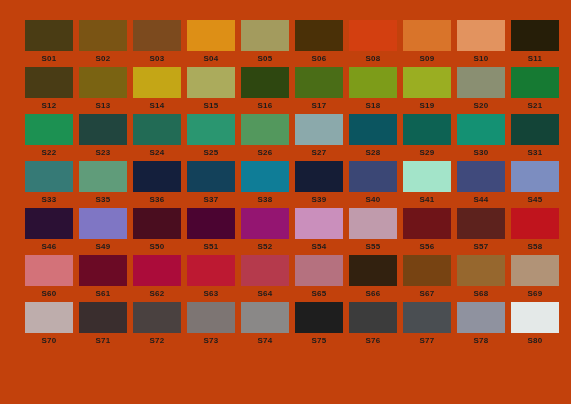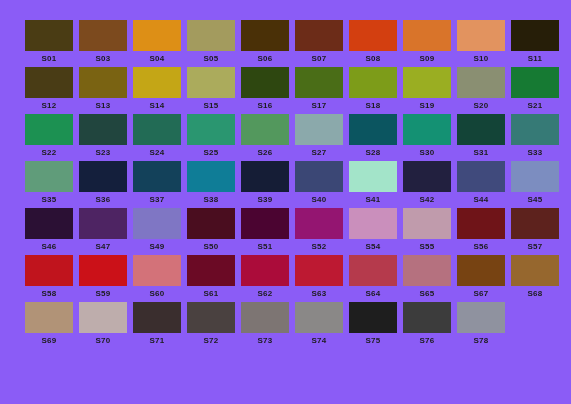--- a/index.html
+++ b/index.html
@@ -11,21 +11,21 @@
   body {
     width: 571px;
     height: 404px;
     font-family: "Liberation Sans", sans-serif;
     -webkit-font-smoothing: antialiased;
   }
   #swatch-sheet {
     position: relative;
     width: 571px;
     height: 404px;
-    background: #8b5cf6;
+    background: #c2410c;
     box-sizing: border-box;
     padding-left: 40px;
   }
   #swatch-grid {
     position: absolute;
     left: 25px;
     top: 20px;
     width: 521px;
     display: grid;
     grid-template-columns: repeat(10, 48px);
@@ -64,40 +64,40 @@
 </head>
 <body>
 
 <div id="swatch-sheet">
   <div id="swatch-grid">
       <div class="swatch-cell">
         <div class="swatch-chip" style="background-color: rgb(74, 60, 20);"></div>
         <div class="swatch-label">S01</div>
       </div>
       <div class="swatch-cell">
+        <div class="swatch-chip" style="background-color: rgb(122, 84, 20);"></div>
+        <div class="swatch-label">S02</div>
+      </div>
+      <div class="swatch-cell">
         <div class="swatch-chip" style="background-color: rgb(124, 74, 30);"></div>
         <div class="swatch-label">S03</div>
       </div>
       <div class="swatch-cell">
         <div class="swatch-chip" style="background-color: rgb(221, 143, 22);"></div>
         <div class="swatch-label">S04</div>
       </div>
       <div class="swatch-cell">
         <div class="swatch-chip" style="background-color: rgb(163, 155, 94);"></div>
         <div class="swatch-label">S05</div>
       </div>
       <div class="swatch-cell">
         <div class="swatch-chip" style="background-color: rgb(74, 48, 7);"></div>
         <div class="swatch-label">S06</div>
       </div>
       <div class="swatch-cell">
-        <div class="swatch-chip" style="background-color: rgb(108, 44, 24);"></div>
-        <div class="swatch-label">S07</div>
-      </div>
-      <div class="swatch-cell">
         <div class="swatch-chip" style="background-color: rgb(211, 63, 16);"></div>
         <div class="swatch-label">S08</div>
       </div>
       <div class="swatch-cell">
         <div class="swatch-chip" style="background-color: rgb(217, 116, 42);"></div>
         <div class="swatch-label">S09</div>
       </div>
       <div class="swatch-cell">
         <div class="swatch-chip" style="background-color: rgb(226, 147, 95);"></div>
         <div class="swatch-label">S10</div>
@@ -168,20 +168,24 @@
       </div>
       <div class="swatch-cell">
         <div class="swatch-chip" style="background-color: rgb(139, 169, 171);"></div>
         <div class="swatch-label">S27</div>
       </div>
       <div class="swatch-cell">
         <div class="swatch-chip" style="background-color: rgb(11, 85, 96);"></div>
         <div class="swatch-label">S28</div>
       </div>
       <div class="swatch-cell">
+        <div class="swatch-chip" style="background-color: rgb(13, 98, 83);"></div>
+        <div class="swatch-label">S29</div>
+      </div>
+      <div class="swatch-cell">
         <div class="swatch-chip" style="background-color: rgb(20, 145, 115);"></div>
         <div class="swatch-label">S30</div>
       </div>
       <div class="swatch-cell">
         <div class="swatch-chip" style="background-color: rgb(19, 68, 55);"></div>
         <div class="swatch-label">S31</div>
       </div>
       <div class="swatch-cell">
         <div class="swatch-chip" style="background-color: rgb(54, 122, 118);"></div>
         <div class="swatch-label">S33</div>
@@ -208,40 +212,32 @@
       </div>
       <div class="swatch-cell">
         <div class="swatch-chip" style="background-color: rgb(59, 71, 117);"></div>
         <div class="swatch-label">S40</div>
       </div>
       <div class="swatch-cell">
         <div class="swatch-chip" style="background-color: rgb(163, 228, 201);"></div>
         <div class="swatch-label">S41</div>
       </div>
       <div class="swatch-cell">
-        <div class="swatch-chip" style="background-color: rgb(34, 32, 63);"></div>
-        <div class="swatch-label">S42</div>
-      </div>
-      <div class="swatch-cell">
         <div class="swatch-chip" style="background-color: rgb(64, 74, 124);"></div>
         <div class="swatch-label">S44</div>
       </div>
       <div class="swatch-cell">
         <div class="swatch-chip" style="background-color: rgb(124, 141, 192);"></div>
         <div class="swatch-label">S45</div>
       </div>
       <div class="swatch-cell">
         <div class="swatch-chip" style="background-color: rgb(43, 16, 52);"></div>
         <div class="swatch-label">S46</div>
       </div>
       <div class="swatch-cell">
-        <div class="swatch-chip" style="background-color: rgb(78, 36, 99);"></div>
-        <div class="swatch-label">S47</div>
-      </div>
-      <div class="swatch-cell">
         <div class="swatch-chip" style="background-color: rgb(127, 118, 196);"></div>
         <div class="swatch-label">S49</div>
       </div>
       <div class="swatch-cell">
         <div class="swatch-chip" style="background-color: rgb(74, 13, 31);"></div>
         <div class="swatch-label">S50</div>
       </div>
       <div class="swatch-cell">
         <div class="swatch-chip" style="background-color: rgb(75, 4, 49);"></div>
         <div class="swatch-label">S51</div>
@@ -264,24 +260,20 @@
       </div>
       <div class="swatch-cell">
         <div class="swatch-chip" style="background-color: rgb(93, 34, 29);"></div>
         <div class="swatch-label">S57</div>
       </div>
       <div class="swatch-cell">
         <div class="swatch-chip" style="background-color: rgb(192, 20, 29);"></div>
         <div class="swatch-label">S58</div>
       </div>
       <div class="swatch-cell">
-        <div class="swatch-chip" style="background-color: rgb(203, 17, 24);"></div>
-        <div class="swatch-label">S59</div>
-      </div>
-      <div class="swatch-cell">
         <div class="swatch-chip" style="background-color: rgb(211, 114, 121);"></div>
         <div class="swatch-label">S60</div>
       </div>
       <div class="swatch-cell">
         <div class="swatch-chip" style="background-color: rgb(107, 10, 37);"></div>
         <div class="swatch-label">S61</div>
       </div>
       <div class="swatch-cell">
         <div class="swatch-chip" style="background-color: rgb(171, 12, 58);"></div>
         <div class="swatch-label">S62</div>
@@ -292,20 +284,24 @@
       </div>
       <div class="swatch-cell">
         <div class="swatch-chip" style="background-color: rgb(181, 58, 76);"></div>
         <div class="swatch-label">S64</div>
       </div>
       <div class="swatch-cell">
         <div class="swatch-chip" style="background-color: rgb(181, 113, 127);"></div>
         <div class="swatch-label">S65</div>
       </div>
       <div class="swatch-cell">
+        <div class="swatch-chip" style="background-color: rgb(50, 33, 15);"></div>
+        <div class="swatch-label">S66</div>
+      </div>
+      <div class="swatch-cell">
         <div class="swatch-chip" style="background-color: rgb(119, 67, 18);"></div>
         <div class="swatch-label">S67</div>
       </div>
       <div class="swatch-cell">
         <div class="swatch-chip" style="background-color: rgb(150, 103, 46);"></div>
         <div class="swatch-label">S68</div>
       </div>
       <div class="swatch-cell">
         <div class="swatch-chip" style="background-color: rgb(177, 147, 119);"></div>
         <div class="swatch-label">S69</div>
@@ -332,17 +328,25 @@
       </div>
       <div class="swatch-cell">
         <div class="swatch-chip" style="background-color: rgb(30, 30, 30);"></div>
         <div class="swatch-label">S75</div>
       </div>
       <div class="swatch-cell">
         <div class="swatch-chip" style="background-color: rgb(60, 60, 60);"></div>
         <div class="swatch-label">S76</div>
       </div>
       <div class="swatch-cell">
+        <div class="swatch-chip" style="background-color: rgb(74, 78, 82);"></div>
+        <div class="swatch-label">S77</div>
+      </div>
+      <div class="swatch-cell">
         <div class="swatch-chip" style="background-color: rgb(143, 146, 159);"></div>
         <div class="swatch-label">S78</div>
+      </div>
+      <div class="swatch-cell">
+        <div class="swatch-chip" style="background-color: rgb(228, 233, 232);"></div>
+        <div class="swatch-label">S80</div>
       </div>
     </div>
 </div>
 
 </body></html>

